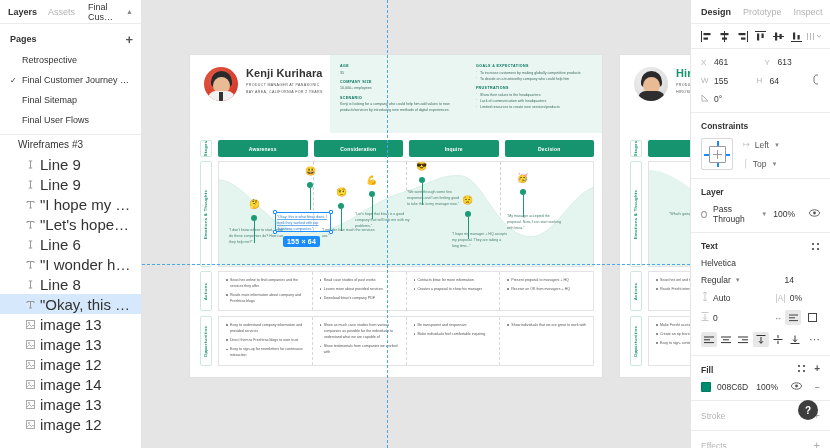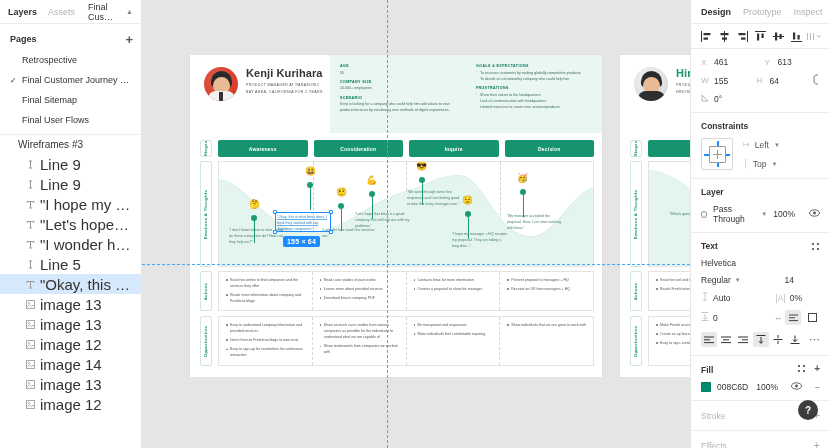--- a/index.html
+++ b/index.html
@@ -350,34 +350,43 @@
             <svg width="9" height="9" viewBox="0 0 9 9">
               <path d="M1 1.5 L8 1.5 M4.5 1.5 L4.5 8" stroke="#999" stroke-width="1"></path>
               <path d="M1 1.5 L1 3 M8 1.5 L8 3 M3.2 8 L5.8 8" stroke="#999" stroke-width="1"></path>
             </svg>
           </span>
           <span class="layer-name">"Let's hope that btrax is a...</span>
         </div>
         <div class="layer-row">
           <span class="layer-ico">
             <svg width="9" height="9" viewBox="0 0 9 9">
+              <path d="M4.5 1 L4.5 8" stroke="#999" stroke-width="1"></path>
+              <path d="M2.8 1 L6.2 1 M2.8 8 L6.2 8" stroke="#999" stroke-width="1"></path>
+            </svg>
+          </span>
+          <span class="layer-name">Line 6</span>
+        </div>
+        <div class="layer-row">
+          <span class="layer-ico">
+            <svg width="9" height="9" viewBox="0 0 9 9">
               <path d="M1 1.5 L8 1.5 M4.5 1.5 L4.5 8" stroke="#999" stroke-width="1"></path>
               <path d="M1 1.5 L1 3 M8 1.5 L8 3 M3.2 8 L5.8 8" stroke="#999" stroke-width="1"></path>
             </svg>
           </span>
           <span class="layer-name">"I wonder how much the ...</span>
         </div>
         <div class="layer-row">
           <span class="layer-ico">
             <svg width="9" height="9" viewBox="0 0 9 9">
               <path d="M4.5 1 L4.5 8" stroke="#999" stroke-width="1"></path>
               <path d="M2.8 1 L6.2 1 M2.8 8 L6.2 8" stroke="#999" stroke-width="1"></path>
             </svg>
           </span>
-          <span class="layer-name">Line 5</span>
+          <span class="layer-name">Line 8</span>
         </div>
         <div class="layer-row selected">
           <span class="layer-ico">
             <svg width="9" height="9" viewBox="0 0 9 9">
               <path d="M1 1.5 L8 1.5 M4.5 1.5 L4.5 8" stroke="#999" stroke-width="1"></path>
               <path d="M1 1.5 L1 3 M8 1.5 L8 3 M3.2 8 L5.8 8" stroke="#999" stroke-width="1"></path>
             </svg>
           </span>
           <span class="layer-name">"Okay, this is what btrax ...</span>
         </div>

